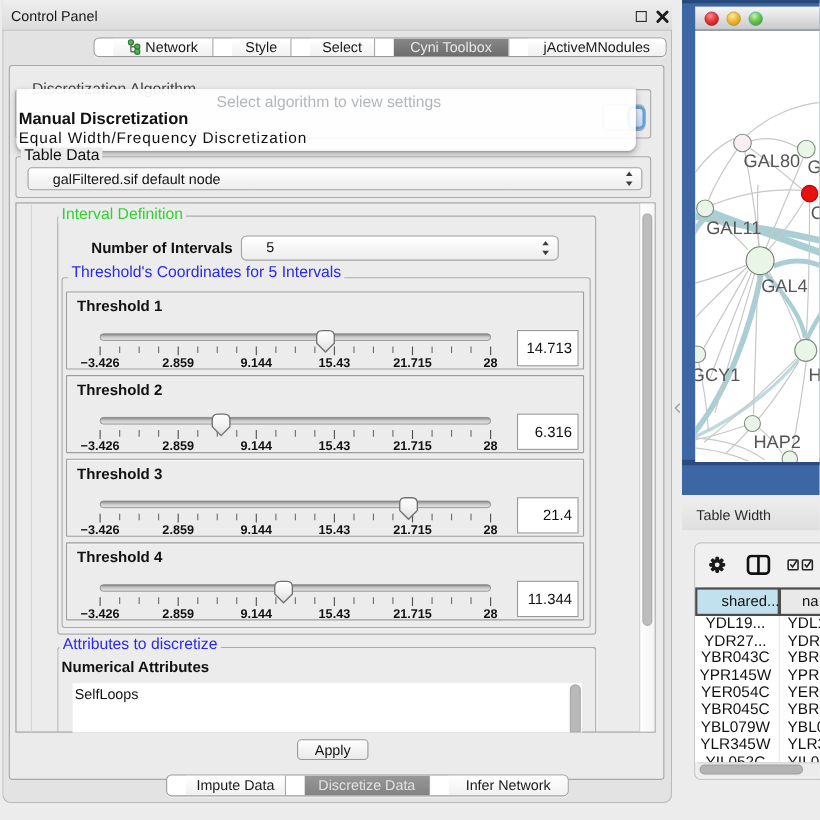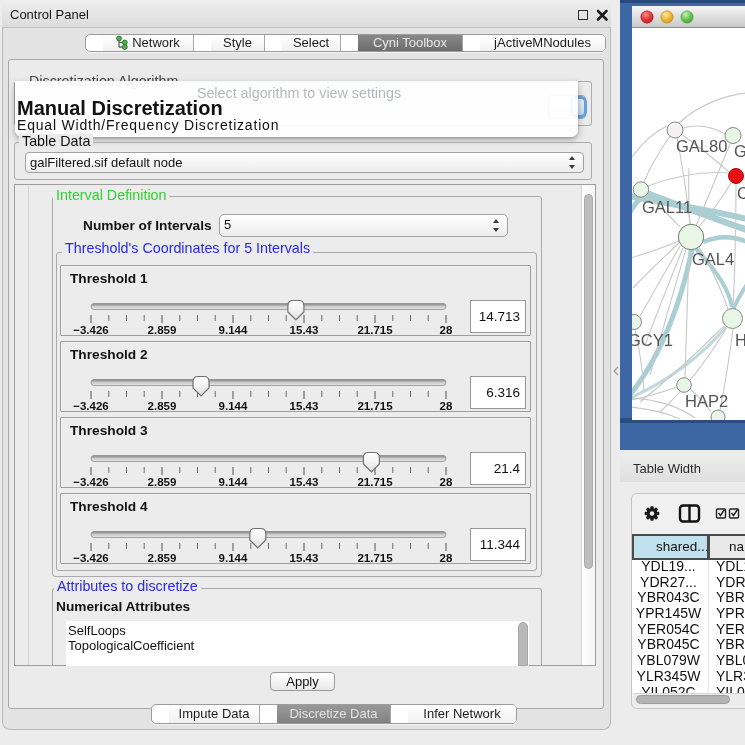--- a/index.html
+++ b/index.html
@@ -12,21 +12,21 @@
 .vfield { width:56px; height:33px; background:#fff; border:1px solid #989898; font-size:13.5px;
   line-height:31px; text-align:right; padding-right:5px; }
 .seg { position:absolute; background:#fff; border:1px solid #9b9b9b; border-radius:5px;
   overflow:hidden; display:flex; box-shadow:0 1px 0 rgba(255,255,255,.6); }
 .seg > div { display:flex; align-items:center; justify-content:center; font-size:13px;
   border-right:1px solid #a8a8a8; background:linear-gradient(#ffffff,#f1f1f1); color:#1a1a1a;margin-left:17px; }
 .seg > div:last-child { border-right:none; }
 .seg > div.sel { background:linear-gradient(#888888,#6d6d6d); color:#e8e8e8; }
 .trow { font-size:14px; line-height:15.7px; white-space:nowrap; }
 .combo { position:absolute; background:linear-gradient(#ffffff,#ededed); border:1px solid #a2a2a2;
-  border-radius:4px; line-height:19px; padding-left:4px; font-size:13px; }
+  border-radius:4px; line-height:19px; padding-left:22px; font-size:13px; }
 .updn i { position:absolute; right:8px; width:0; height:0; border-left:3.5px solid transparent; border-right:3.5px solid transparent; }
 .updn i.u { border-bottom:4.5px solid #3c3c3c; }
 .updn i.d { border-top:4.5px solid #3c3c3c; }
 </style></head>
 <body>
 
 <div class="abs" style="left:2px;top:0;width:609px;height:730px;background:#e3e3e3;
   border:1px solid #b9b9b9;border-top:none;border-radius:0 0 8px 8px;"></div>
 <div class="abs" style="left:2px;top:0;width:609px;height:28px;
   background:linear-gradient(#eeeeee,#dcdcdc);border-bottom:1px solid #c2c2c2;"></div>
@@ -55,21 +55,21 @@
   border:1px solid #a8a8a8;border-radius:3px"></div>
 
 <div class="abs grp" style="left:14px;top:81px;width:578px;height:45px"></div>
 <div class="abs" style="left:26px;top:72.5px;font-size:14.3px;color:#454545;background:#ebebeb;padding:0 3px">Discretization Algorithm</div>
 <div class="abs" style="left:548px;top:95px;width:38px;height:24px;background:linear-gradient(#fff,#e9e9e9);border:1px solid #a2a2a2;border-radius:4px"></div>
 <div class="abs" style="left:570px;top:96px;width:17px;height:22px;border:3px solid #64a1dd;border-radius:6px;background:linear-gradient(#e8f1fa,#c4daf0)"></div>
 
 <div class="abs" style="left:15px;top:81px;width:563px;height:55.5px;background:rgba(255,255,255,0.93);
   border-radius:0 0 7px 7px;box-shadow:0 3px 7px rgba(0,0,0,0.28), 0 1px 2px rgba(0,0,0,0.18);"></div>
 <div class="abs" style="left:15px;top:85px;width:568px;text-align:center;color:#b3b7bc;font-size:14.3px">Select algorithm to view settings</div>
-<div class="abs b13" style="left:17px;top:101px;font-size:20px">Manual Discretization</div>
+<div class="abs b13" style="left:17px;top:101px;font-size:15px">Manual Discretization</div>
 <div class="abs" style="left:17px;top:116.5px;font-size:14px;letter-spacing:0.8px">Equal Width/Frequency Discretization</div>
 
 <div class="abs grp" style="left:14px;top:142px;width:578px;height:38px"></div>
 <div class="abs gtitle" style="left:19px;top:133.5px;background:#ebebeb">Table Data</div>
 <div class="combo updn" style="left:25px;top:152px;width:559px;height:21px">galFiltered.sif default node
   <i class="u" style="top:3px"></i><i class="d" style="top:12px"></i></div>
 
 <div class="abs" style="left:14px;top:184px;width:582px;height:482px;background:#ececec;border:1px solid #9d9d9d"></div>
 <div class="abs" style="left:581px;top:185px;width:14px;height:480px;background:linear-gradient(to right,#ffffff,#f4f4f4);border-left:1px solid #d2d2d2"></div>
 <div class="abs" style="left:584px;top:194px;width:9px;height:375px;background:#bdbdbd;border:1px solid #aaa;border-radius:5px"></div>
@@ -262,21 +262,20 @@
       <path d="M -8,5 Q -8,0 -3,0 L 3,0 Q 8,0 8,5 L 8,11.5 L 0,19.5 L -8,11.5 Z" fill="url(#thumbg)" stroke="#707070" stroke-width="1.2"></path>
     </g>
   </svg>
 <div class="abs vfield" style="left:470px;top:528px">11.344</div>
 
 <div class="abs" style="left:52px;top:588px;width:490px;height:78px;border:1px solid #ababab;border-bottom:none;border-radius:3px 3px 0 0"></div>
 <div class="abs gtitle" style="left:54px;top:579px;background:#ececec;color:#2828ee">Attributes to discretize</div>
 <div class="abs b13" style="left:56px;top:599px">Numerical Attributes</div>
 <div class="abs" style="left:66px;top:621px;width:463px;height:45px;background:#fff;overflow:hidden">
   <div style="padding-left:2px;height:15.5px;padding-top:2px">SelfLoops</div>
-  <div style="padding-left:2px;height:15.4px;padding-top:1px">TopologicalCoefficient</div>
 </div>
 <div class="abs" style="left:518px;top:622px;width:10px;height:44px;background:#b9b9b9;border:1px solid #a6a6a6;border-radius:5px 5px 0 0"></div>
 
 <div class="abs" style="left:270px;top:672px;width:65px;height:19px;background:linear-gradient(#ffffff,#e9e9e9);
   border:1px solid #999;border-radius:4px;text-align:center;line-height:17px;font-size:13px">Apply</div>
 
 <div class="seg" style="left:151px;top:704px;height:19.5px">
   <div style="width:91px">Impute Data</div>
   <div class="sel" style="width:114px;background:linear-gradient(#989898,#828282);color:#e2e2e2">Discretize Data</div>
   <div style="width:108px">Infer Network</div>

